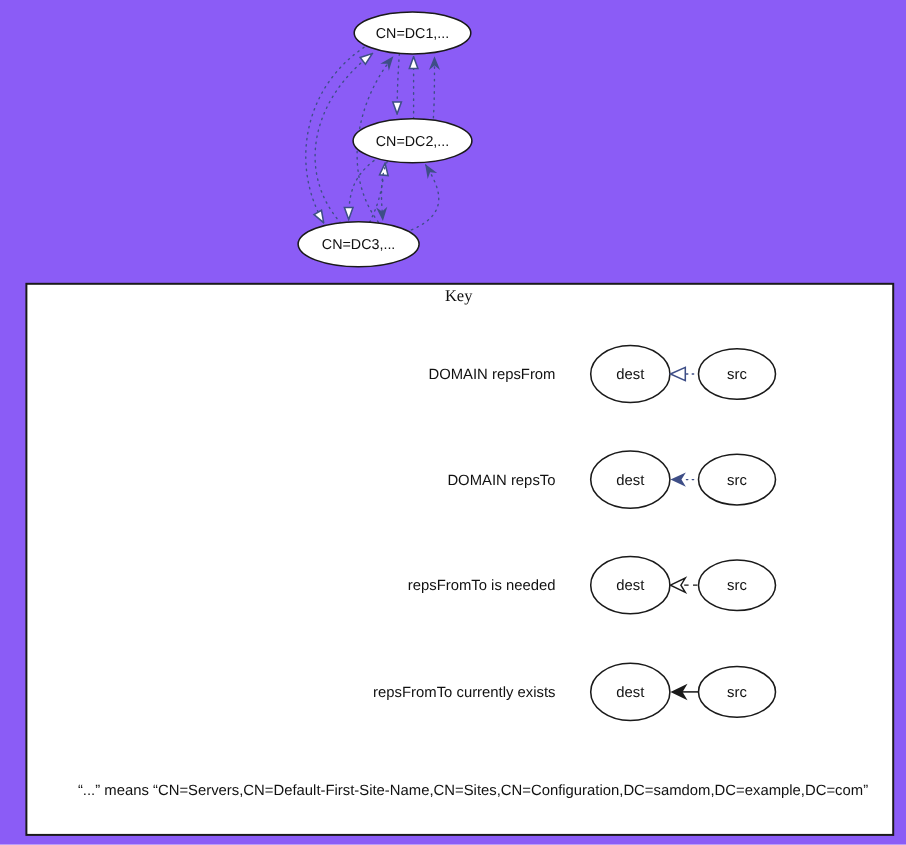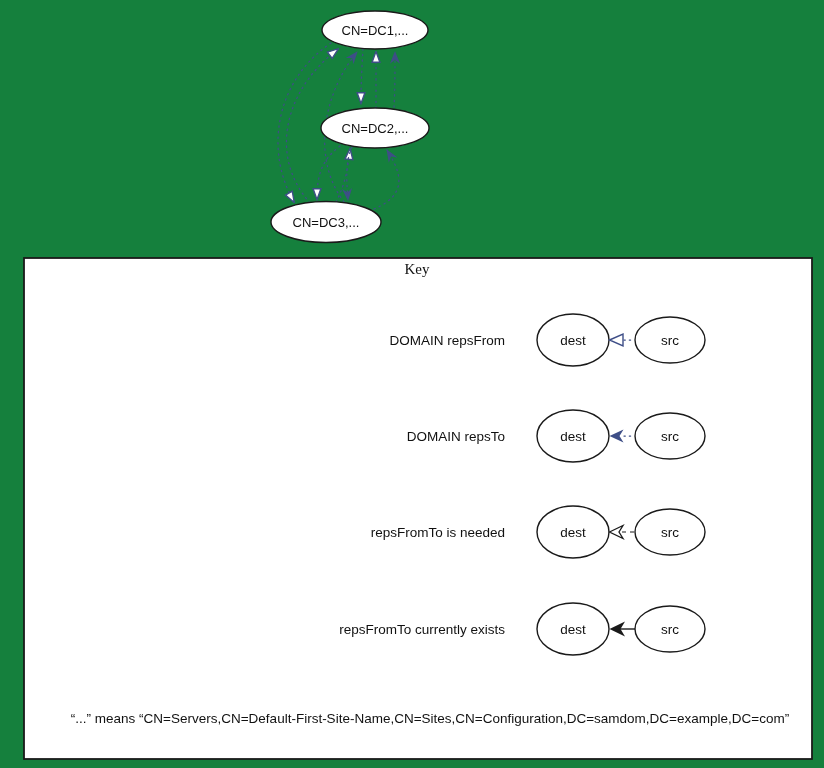--- a/index.html
+++ b/index.html
@@ -1,16 +1,16 @@
 <!DOCTYPE html>
 <html><head>
 <meta charset="utf-8">
 <style>
   html,body{margin:0;padding:0;background:#ffffff;}
-  .page{position:relative;width:824px;height:768px;background:#15803d;overflow:hidden;
+  .page{position:relative;width:824px;height:768px;background:#8b5cf6;overflow:hidden;
         font-family:"Liberation Sans", sans-serif;}
   svg text{user-select:none;}
   .node-label{font-family:"Liberation Sans", sans-serif;font-size:13px;fill:#111111;}
   .legend-label{font-family:"Liberation Sans", sans-serif;font-size:13.5px;fill:#111111;}
   .ellipse-label{font-family:"Liberation Sans", sans-serif;font-size:13.5px;fill:#111111;}
   .key-title{font-family:"Liberation Serif", serif;font-size:15px;fill:#111111;}
   .note-text{font-family:"Liberation Sans", sans-serif;font-size:13.5px;fill:#111111;}
   .edge{fill:none;stroke:#3e4e87;stroke-width:1.25;stroke-dasharray:1.3 4.3;stroke-linecap:round;}
   .node-ellipse{fill:#ffffff;stroke:#1a1a1a;stroke-width:1.4;}
   .key-ellipse{fill:#ffffff;stroke:#1a1a1a;stroke-width:1.4;}

